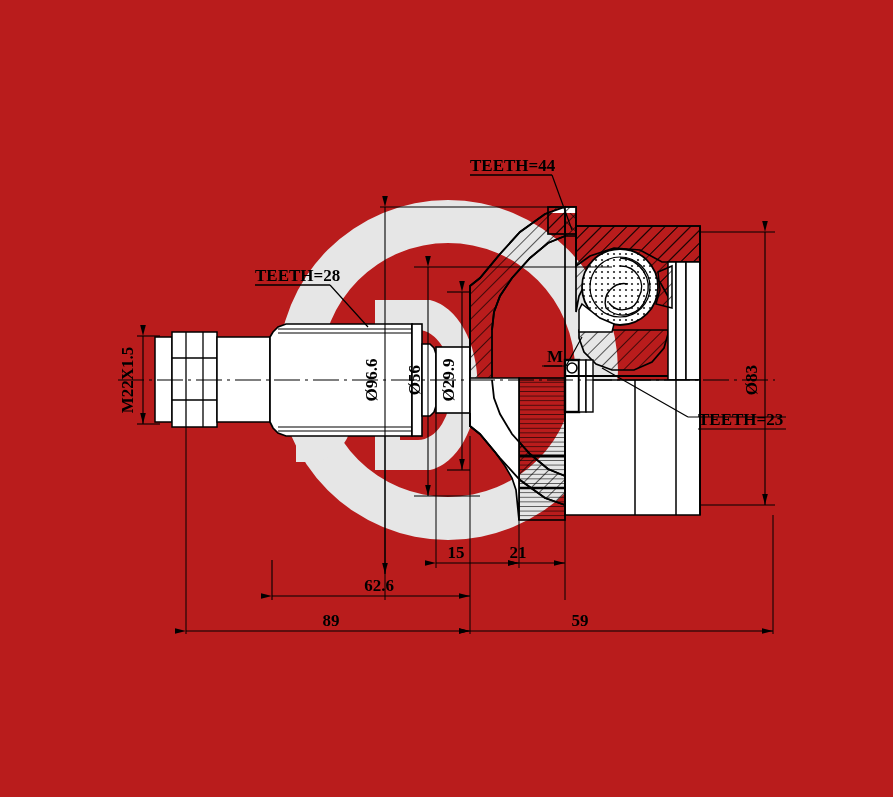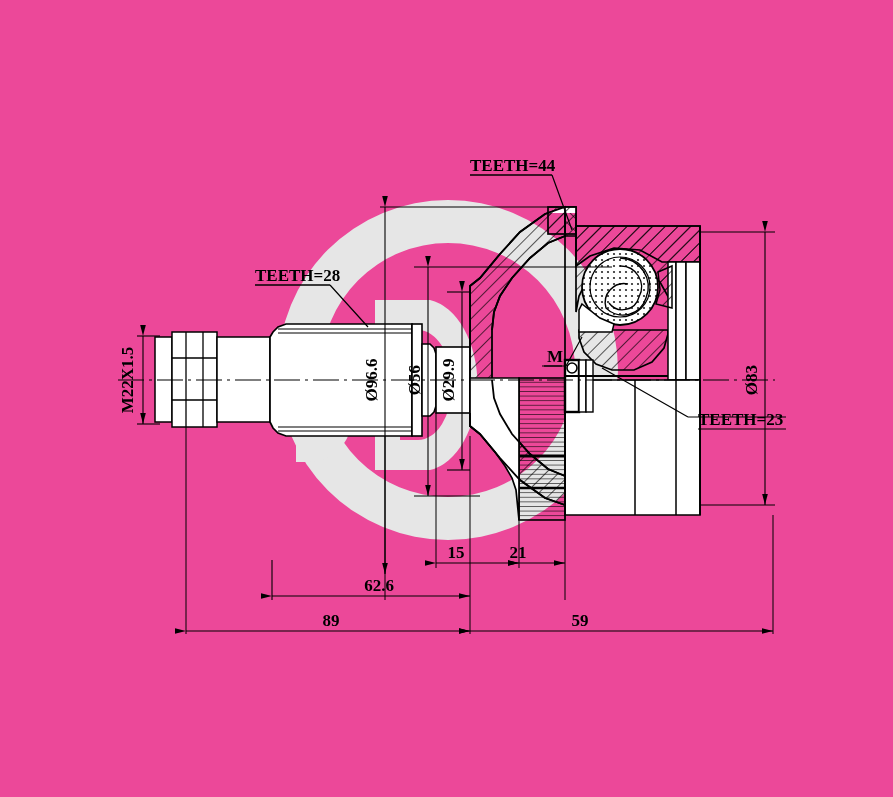--- a/index.html
+++ b/index.html
@@ -4,21 +4,21 @@
 <style>
   html,body{margin:0;padding:0;background:#ffffff;}
   body{
     width:893px;height:797px;
     font-family:"Liberation Serif", serif;
     overflow:hidden;
     position:relative;
   }
   #drawing-root{
     position:absolute;left:0;top:0;width:893px;height:797px;
-    background:#ec4899;
+    background:#b91c1c;
   }
   svg.cad{position:absolute;left:0;top:0;width:893px;height:797px;display:block;}
   .lbl{
     font-family:"Liberation Serif", serif;
     font-weight:bold;
     fill:#000000;
   }
 </style>
 </head>
 <body>

